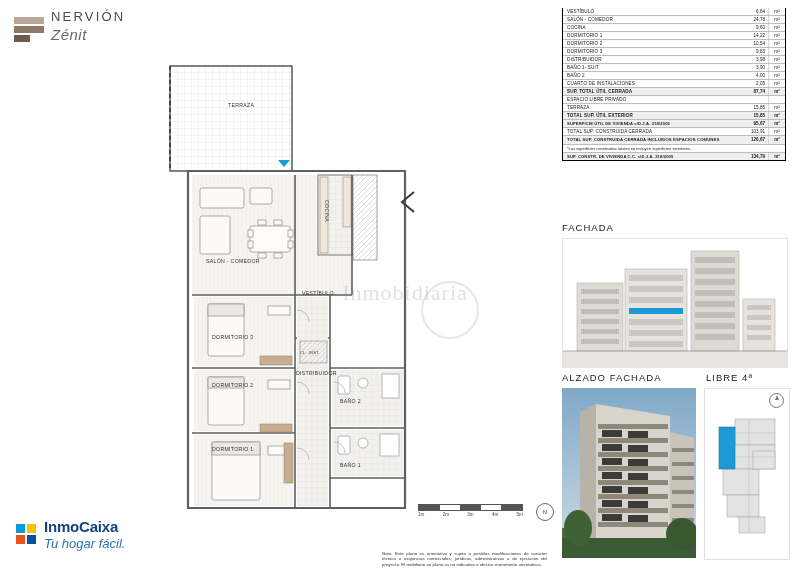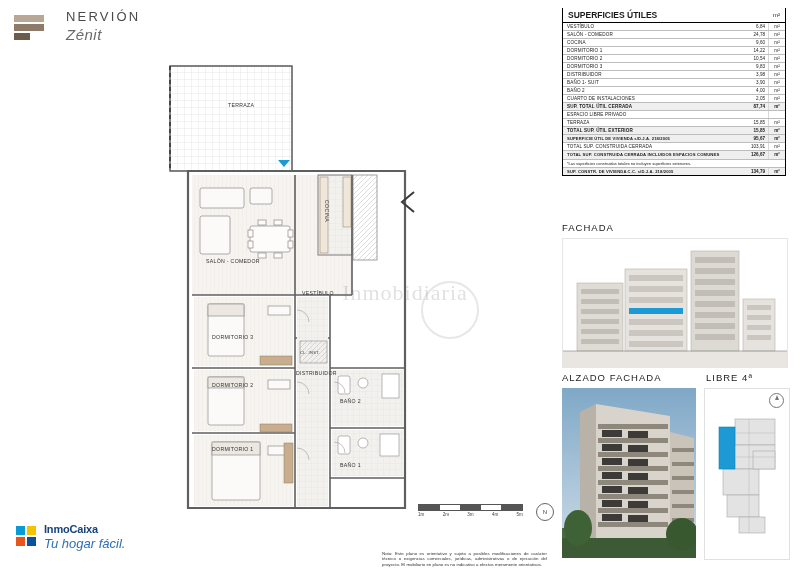--- a/index.html
+++ b/index.html
@@ -7,38 +7,38 @@
     width:800px;height:569px;
     background:#ffffff;
     font-family:"Liberation Sans", sans-serif;
     color:#1a1a1a;
     overflow:hidden;
     position:relative;
   }
   .page{position:absolute;inset:0;}
 
   
-  .brand{position:absolute;left:14px;top:10px;display:flex;align-items:center;gap:22px;}
+  .brand{position:absolute;left:14px;top:10px;display:flex;align-items:flex-end;gap:7px;}
   .brand-mark{width:30px;height:26px;display:flex;flex-direction:column;gap:2px;margin-top:2px;}
   .brand-mark span{display:block;height:7px;}
   .bm1{background:#b9a796;width:30px;}
   .bm2{background:#8d7a68;width:30px;}
   .bm3{background:#6d5b4b;width:16px;}
   .brand-text .t1{font-size:13px;letter-spacing:2.2px;color:#4a4a4a;font-weight:400;line-height:14px;}
   .brand-text .t2{font-size:15px;font-style:italic;color:#6a6a6a;letter-spacing:.5px;margin-top:2px;}
 
   
   .inmo{position:absolute;left:16px;bottom:18px;display:flex;align-items:center;gap:6px;}
   .inmo-star{width:22px;height:22px;position:relative;}
   .inmo-star i{position:absolute;display:block;width:9px;height:9px;}
   .inmo-star i:nth-child(1){background:#0a9bd6;left:0;top:0;}
   .inmo-star i:nth-child(2){background:#f4c300;left:11px;top:0;}
   .inmo-star i:nth-child(3){background:#e8541e;left:0;top:11px;}
   .inmo-star i:nth-child(4){background:#0a4fa0;left:11px;top:11px;}
-  .inmo-txt .l1{font-size:11px;font-weight:bold;color:#16427c;letter-spacing:-.2px;}
+  .inmo-txt .l1{font-size:15px;font-weight:bold;color:#16427c;letter-spacing:-.2px;}
   .inmo-txt .l2{font-size:13px;font-style:italic;color:#2c6fb5;margin-top:1px;}
 
   
   .plan{position:absolute;left:150px;top:38px;width:400px;height:480px;}
   .plan svg{position:absolute;left:0;top:0;}
   .watermark{
     position:absolute;left:255px;top:255px;
     font-size:22px;color:rgba(120,120,120,.22);
     letter-spacing:1px;transform:translate(-50%,-50%);
     font-family:"Liberation Serif", serif;white-space:nowrap;
@@ -256,24 +256,20 @@
       <span>3m</span>
       <span>4m</span>
       <span>5m</span>
     </div>
   </div>
   <div class="northrose" style="left:536px;bottom:48px;right:auto;">N</div>
 
   <div class="note">Nota: Este plano es orientativo y sujeto a posibles modificaciones de carácter técnico o exigencias comerciales, jurídicas, administrativas o de ejecución del proyecto. El mobiliario en plano es no indicativo a efectos meramente orientativos.</div>
 
   <div class="panel">
-    <div class="tbl-sub">
-      <span>SUPERFICIES ÚTILES</span>
-      <span style="font-size:6px;font-weight:normal;">m²</span>
-    </div>
     <div class="tbl">
       <div class="row">
           <span class="n">VESTÍBULO</span>
           <span class="v">6,84</span>
           <span class="u">m²</span>
         </div>
       <div class="row">
           <span class="n">SALÓN - COMEDOR</span>
           <span class="v">24,78</span>
           <span class="u">m²</span>

